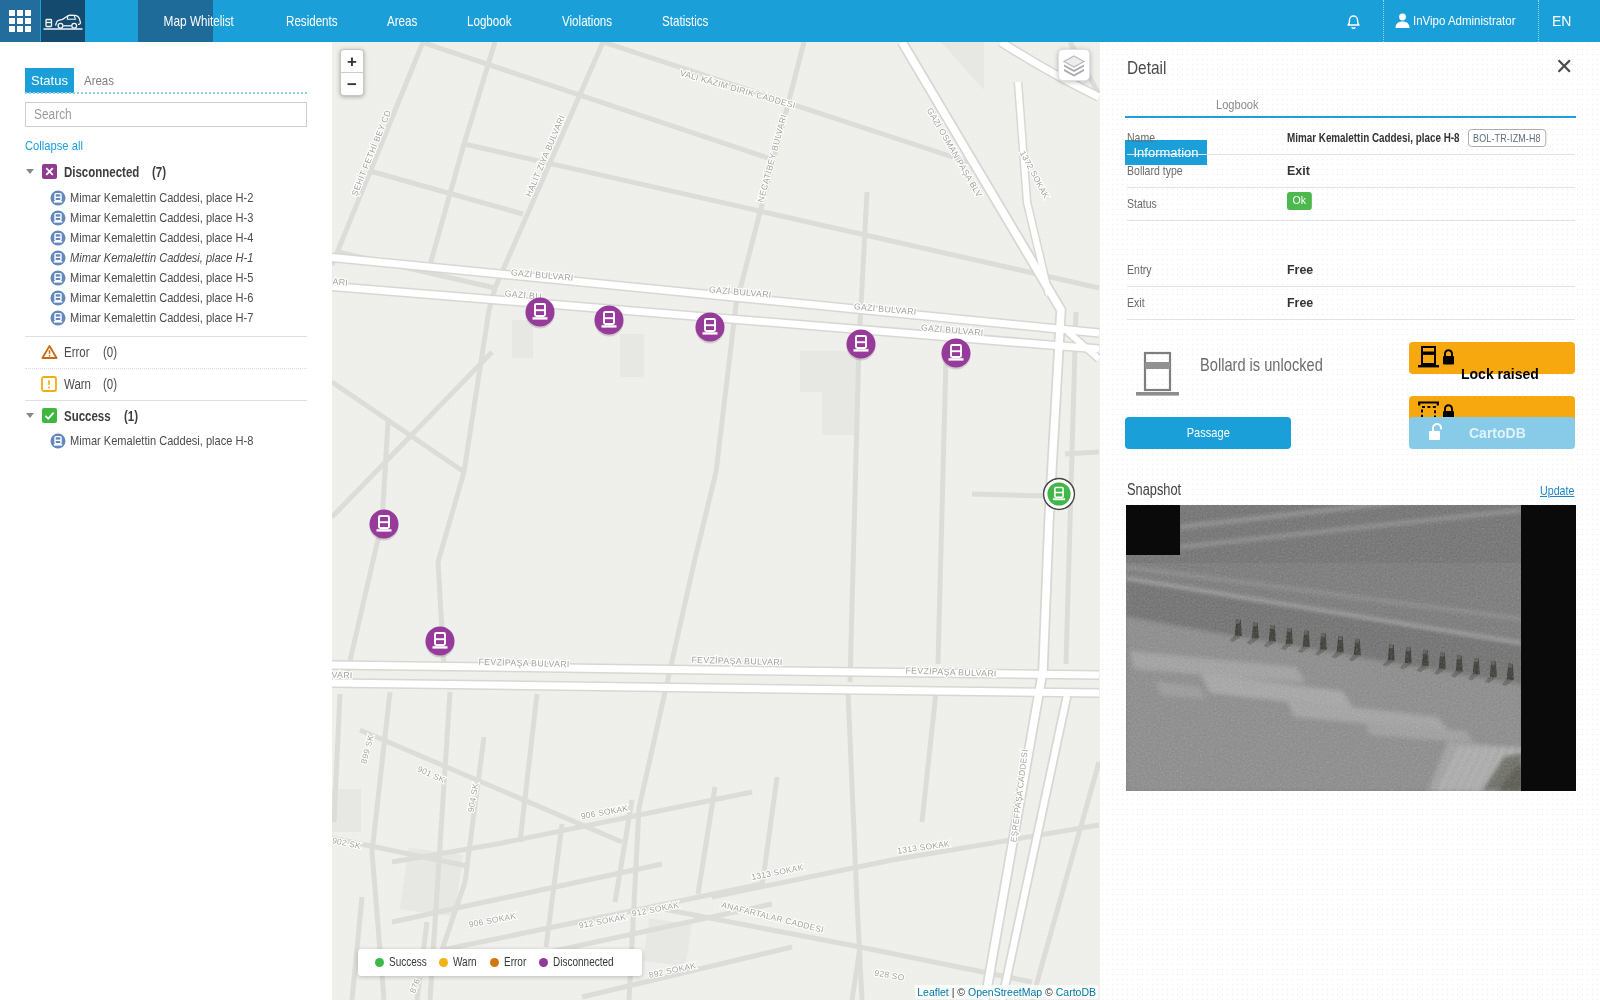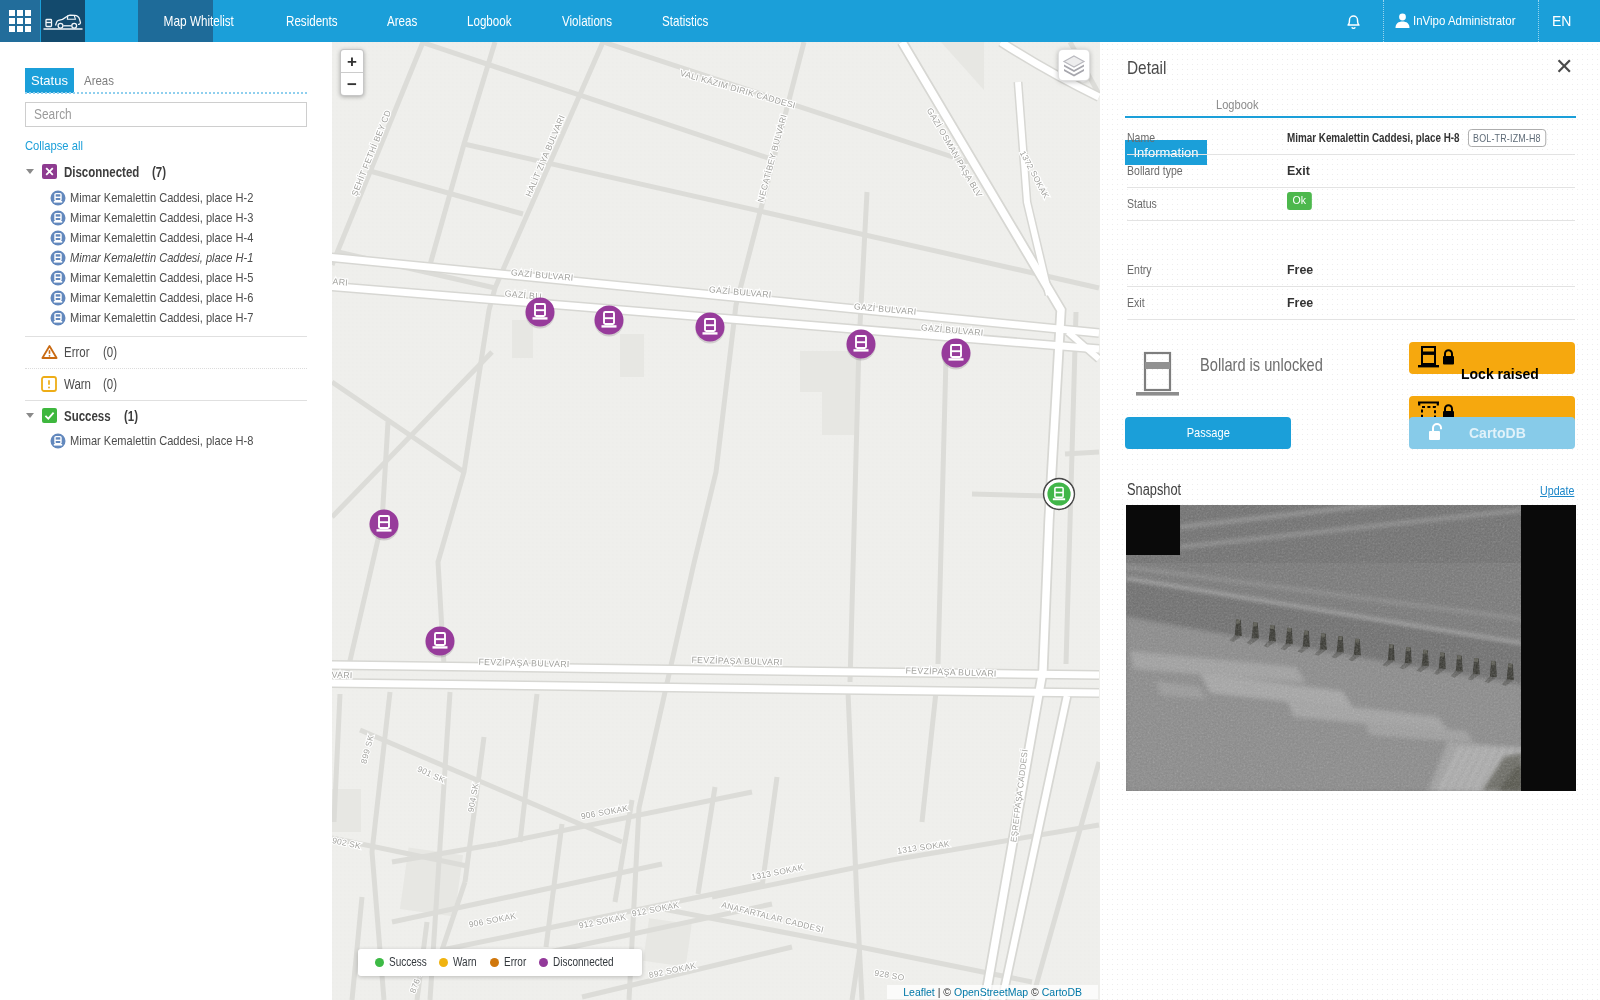--- a/index.html
+++ b/index.html
@@ -55,21 +55,21 @@
   border:1px solid rgba(0,0,0,0.22); border-radius:4px; box-shadow:0 1px 4px rgba(0,0,0,0.3); }
 #zoomctl .zi { width:22px; height:23px; text-align:center; font-size:17px; font-weight:bold; color:#333; line-height:23px; }
 #zoomctl .zi:first-child { border-bottom:1px solid #ccc; }
 #layerctl { position:absolute; left:726px; top:7px; width:32px; height:32px; background:#fff;
   border:1px solid rgba(0,0,0,0.12); border-radius:5px; box-shadow:0 1px 5px rgba(0,0,0,0.25); }
 #legend { position:absolute; left:26px; top:907px; width:284px; height:27px; background:#fff;
   border-radius:3px; box-shadow:0 1px 4px rgba(0,0,0,0.22); font-size:12.5px; color:#33383d; }
 #legend .dot { position:absolute; top:9px; width:9px; height:9px; border-radius:50%; }
 #legend .lt { position:absolute; top:6px; line-height:15px; transform:scaleX(0.8); transform-origin:0 50%; }
 #attrib { position:absolute; right:2px; bottom:1px; background:rgba(255,255,255,0.75);
-  font-size:10.5px; color:#333; padding:1px 16px; }
+  font-size:10.5px; color:#333; padding:1px 2px; }
 #attrib a { color:#0078a8; text-decoration:none; }
 
 
 #panel { position:absolute; left:1100px; top:42px; width:500px; height:958px; background:#fff;
   background-image:radial-gradient(circle, #ededed 0.8px, rgba(255,255,255,0) 0.9px);
   background-size:5px 5px; }
 #ptitle { position:absolute; left:27px; top:15px; font-size:19px; color:#4a4a4a;
   transform:scaleX(0.81); transform-origin:0 50%; }
 #pclose { position:absolute; left:455px; top:12px; font-size:22px; color:#4a4a4a; font-weight:400; }
 #ptab-info { position:absolute; left:25px; top:50px; width:82px; height:25px; background:#1b9fd9;

